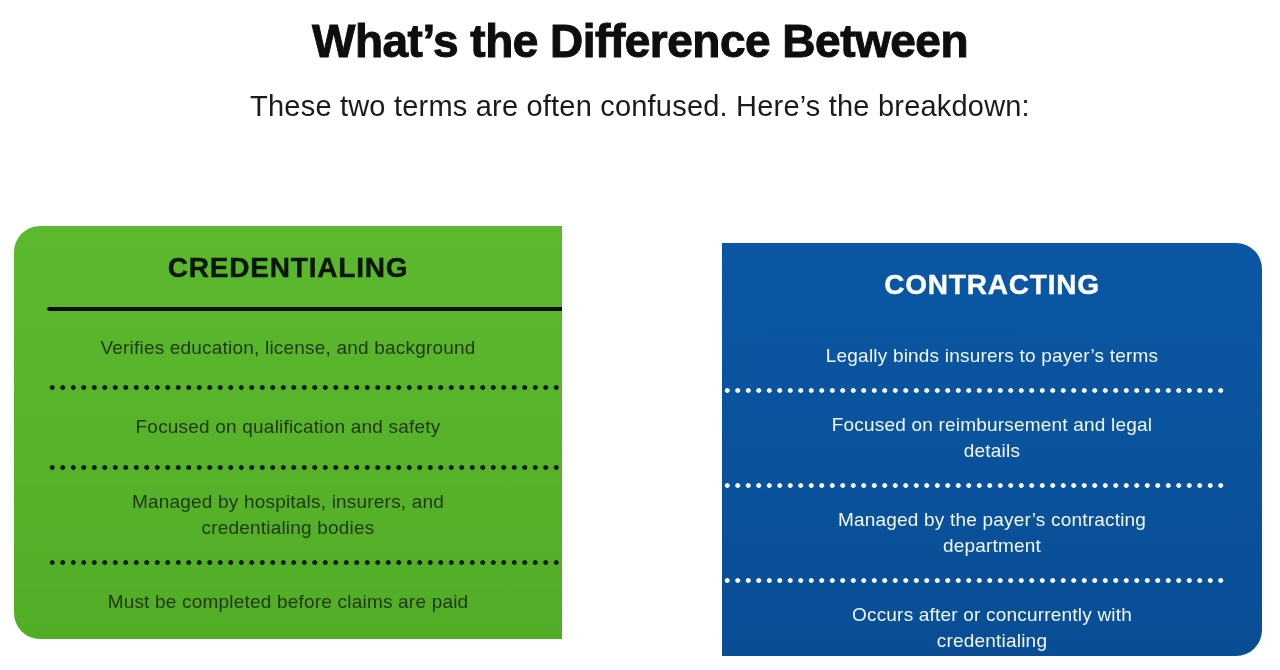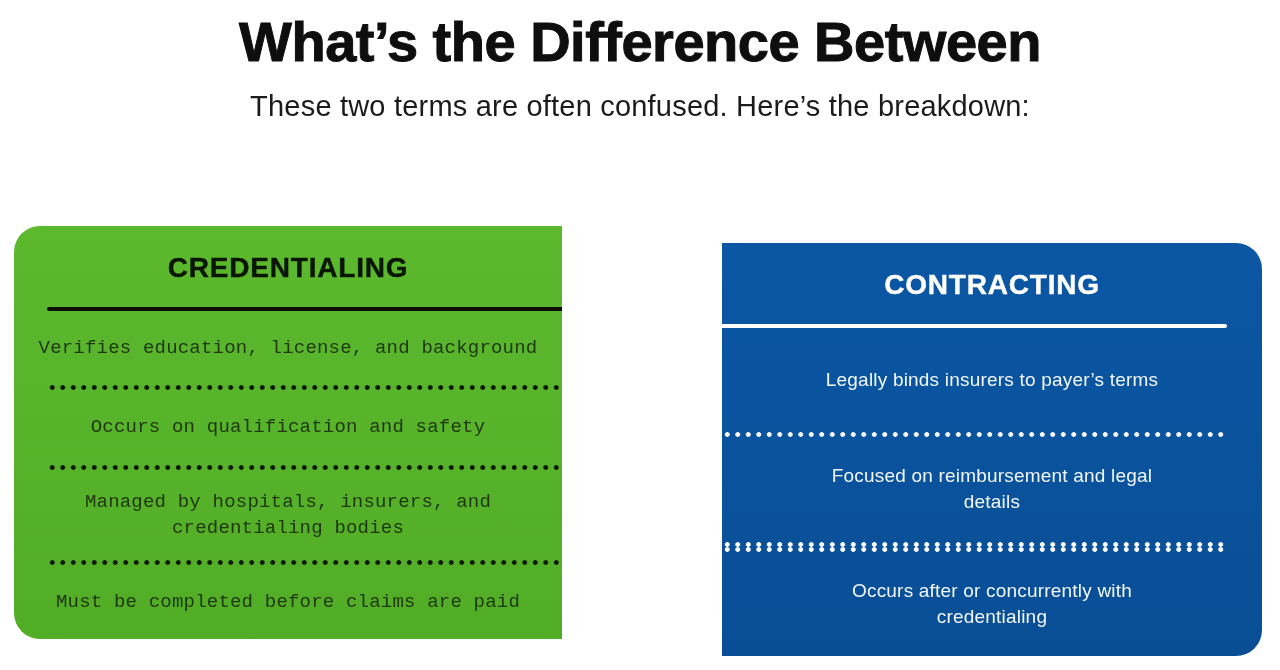--- a/index.html
+++ b/index.html
@@ -10,21 +10,21 @@
     width: 1280px;
     height: 670px;
     background: #ffffff;
     overflow: hidden;
   }
 
   
   .page-header { text-align: center; }
   .page-title {
     margin: 10px 40px 0 40px;
-    font-size: 56px;
+    font-size: 46px;
     line-height: 63px;
     font-weight: bold;
     letter-spacing: -0.5px;
     color: #0e0e0e;
     -webkit-text-stroke: 1px #0e0e0e;
   }
   .page-title .title-line { display: block; }
   .page-subtitle {
     margin: 16px 40px 16px 40px;
     font-size: 29px;
@@ -90,21 +90,21 @@
     justify-content: center;
     padding: 0 22px;
   }
   .card-row-text {
     white-space: pre-line;
     text-align: center;
     font-size: 19px;
     line-height: 26px;
     letter-spacing: 0.2px;
   }
-  .card-credentialing .card-row-text { color: #20380e; font-family: Liberation Mono, monospace; }
+  .card-credentialing .card-row-text { color: #20380e; }
   .card-contracting  .card-row-text { color: #f2f7fd; }
 
   .dotted-divider {
     height: 5px;
     background-repeat: repeat-x;
     background-position: 0 50%;
     background-size: 10.5px 5px;
   }
   .card-credentialing .dotted-divider {
     margin-left: 33px;
@@ -129,21 +129,21 @@
 
   <section class="card card-credentialing">
     <h2 class="card-title">CREDENTIALING</h2>
     <div class="title-rule"></div>
     <div class="card-body">
       <div class="card-row">
         <p class="card-row-text">Verifies education, license, and background</p>
       </div>
       <div class="dotted-divider"></div>
       <div class="card-row">
-        <p class="card-row-text">Occurs on qualification and safety</p>
+        <p class="card-row-text">Focused on qualification and safety</p>
       </div>
       <div class="dotted-divider"></div>
       <div class="card-row">
         <p class="card-row-text">Managed by hospitals, insurers, and
 credentialing bodies</p>
       </div>
       <div class="dotted-divider"></div>
       <div class="card-row">
         <p class="card-row-text">Must be completed before claims are paid</p>
       </div>
@@ -156,20 +156,24 @@
     <div class="card-body">
       <div class="card-row">
         <p class="card-row-text">Legally binds insurers to payer’s terms</p>
       </div>
       <div class="dotted-divider"></div>
       <div class="card-row">
         <p class="card-row-text">Focused on reimbursement and legal
 details</p>
       </div>
       <div class="dotted-divider"></div>
+      <div class="card-row">
+        <p class="card-row-text">Managed by the payer’s contracting
+department</p>
+      </div>
       <div class="dotted-divider"></div>
       <div class="card-row">
         <p class="card-row-text">Occurs after or concurrently with
 credentialing</p>
       </div>
     </div>
   </section>
 
 </div>
 

